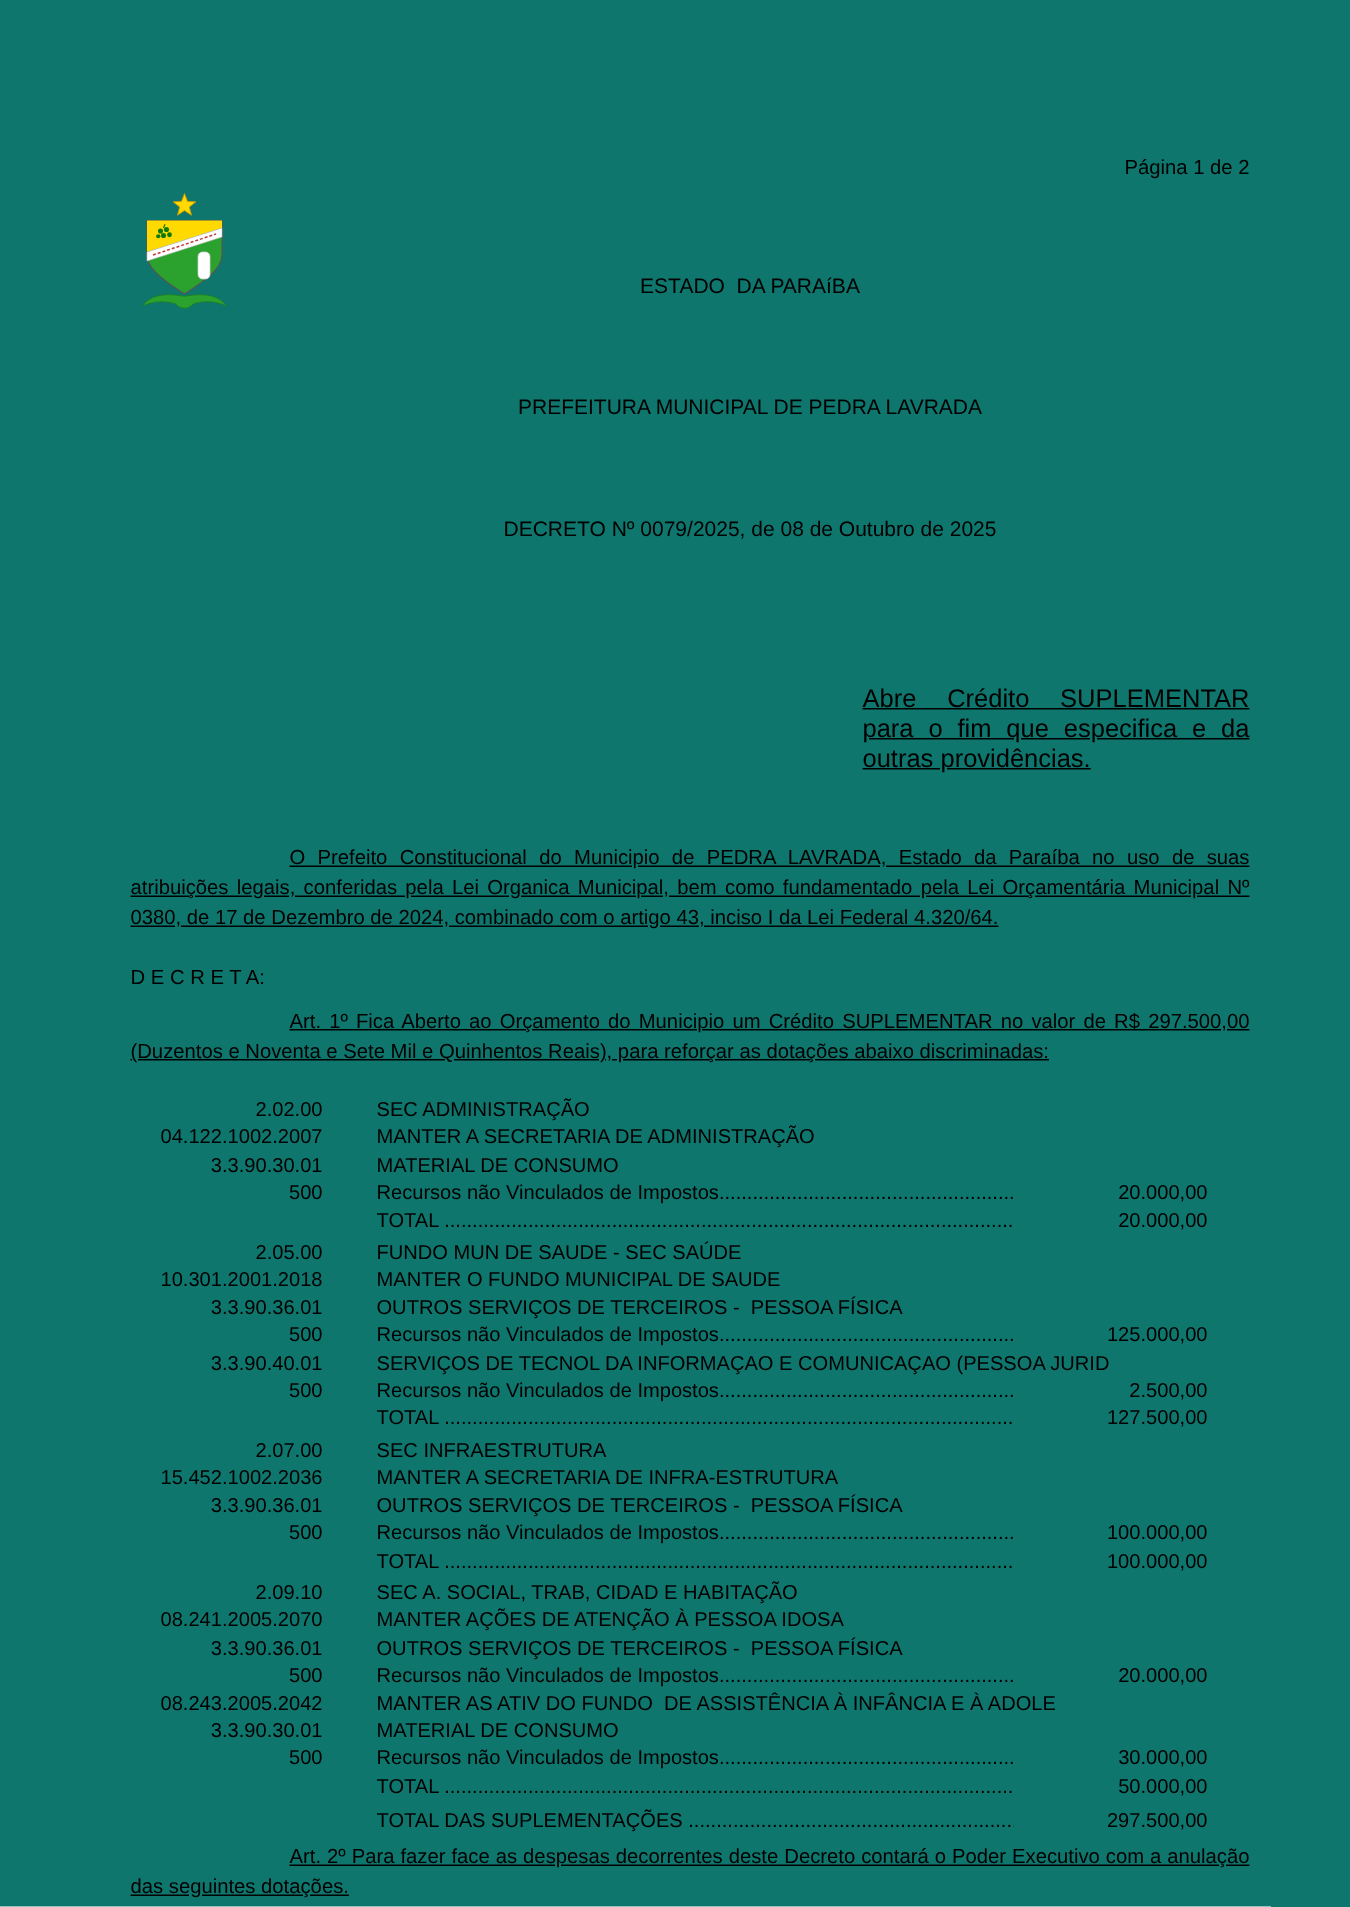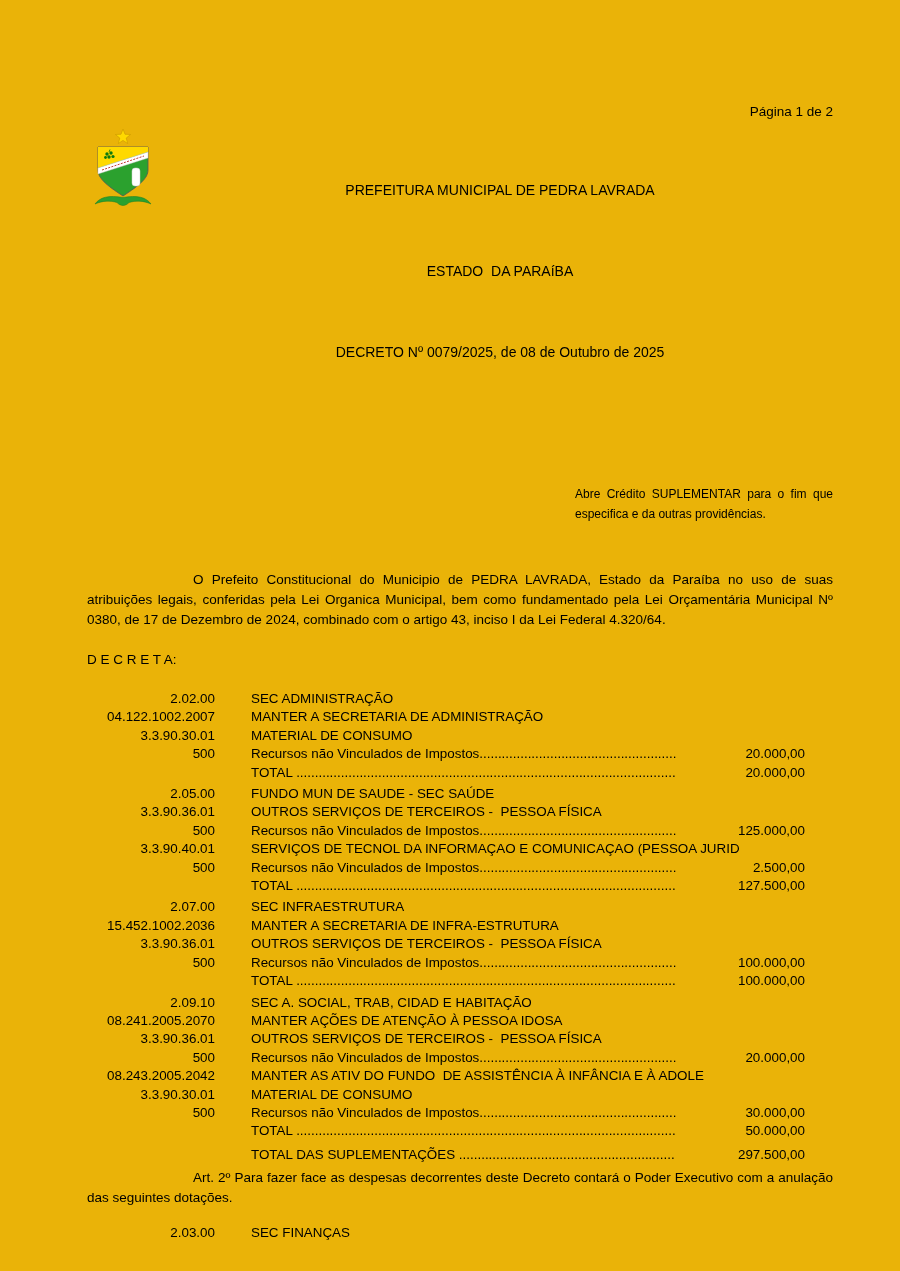--- a/index.html
+++ b/index.html
@@ -1,46 +1,47 @@
 <!DOCTYPE html>
 <html><head>
 <meta charset="utf-8">
 <style>
   html,body{margin:0;padding:0;background:#ffffff;}
   .page{
     position:relative;
     width:900px;height:1271px;
-    background:#eab308;
+    background:#0f766e;
     font-family:"Liberation Sans", sans-serif;
     color:#000;
     overflow:hidden;
   }
   .content{padding:0 67px 0 87px;}
   .page-num{
     margin-top:103px;
     text-align:right;
     font-size:13.5px;line-height:17px;
   }
   .header-block{position:relative;margin-top:3px;}
   .logo{position:absolute;left:7px;top:5px;}
   .header-lines{
     margin-left:80px;width:666px;
     text-align:center;
     font-size:14px;line-height:27px;
     white-space:pre;
   }
   .summary{
-    margin-top:64px;margin-left:488px;width:258px;
-    font-size:12px;line-height:20px;
+    margin-top:36px;margin-left:488px;width:258px;
+    font-size:17px;line-height:20px;
     text-align:justify;
+    text-decoration:underline;
   }
   .para{
     margin:0;
     font-size:13.5px;line-height:20px;
-    text-align:justify;text-indent:106px;
+    text-align:justify;text-indent:106px;text-decoration:underline;
   }
   .preamble{margin-top:46px;}
   .decreta{
     margin-top:20px;
     font-size:13.5px;line-height:20px;
   }
   .art1{margin-top:9px;}
   .art2{margin-top:4px;}
   .budget{width:718px;font-size:13.4px;margin-top:20px;}
   #table2{margin-top:16px;}
@@ -84,32 +85,33 @@
           <circle cx="19" cy="28.5" r="1.6"></circle>
           <circle cx="11.5" cy="29.5" r="1.4"></circle>
           <path d="M15,24 L16,21.5" stroke="#0E7A0E" stroke-width="0.8" fill="none"></path>
         </g>
 
         <rect x="38" y="40" width="8" height="18" rx="3" fill="#FFFFFF" stroke="#ccc" stroke-width="0.5"></rect>
 
         <path d="M1,76 C6,69 15,67 29,69.5 C43,67 52,69 57,76 C49,72.5 42,72.5 35,74.5 C31.5,78.5 26.5,78.5 23,74.5 C16,72.5 9,72.5 1,76 Z" fill="#2BA12E" stroke="#1d7d22" stroke-width="0.5"></path>
       </svg>
       <div class="header-lines">
+        <div>ESTADO  DA PARAíBA</div>
         <div>PREFEITURA MUNICIPAL DE PEDRA LAVRADA</div>
-        <div>ESTADO  DA PARAíBA</div>
         <div>DECRETO Nº 0079/2025, de 08 de Outubro de 2025</div>
       </div>
     </div>
 
     <div class="summary">Abre Crédito SUPLEMENTAR para o fim que especifica e da outras providências.</div>
 
     <p class="para preamble">O Prefeito Constitucional do Municipio de PEDRA LAVRADA, Estado da Paraíba no uso de suas atribuições legais, conferidas pela Lei Organica Municipal, bem como fundamentado pela Lei Orçamentária Municipal Nº 0380, de 17 de Dezembro de 2024, combinado com o artigo 43, inciso I da Lei Federal 4.320/64.</p>
 
     <div class="decreta">D E C R E T A:</div>
 
+    <p class="para art1">Art. 1º Fica Aberto ao Orçamento do Municipio um Crédito SUPLEMENTAR no valor de R$ 297.500,00 (Duzentos e Noventa e Sete Mil e Quinhentos Reais), para reforçar as dotações abaixo discriminadas:</p>
 
     <div class="budget" id="table1">
         <div class="budget-section">
           <div class="budget-row">
             <div class="code">2.02.00</div>
             <div class="desc"><span class="lbl">SEC ADMINISTRAÇÃO</span></div>
           </div>
           <div class="budget-row">
             <div class="code">04.122.1002.2007</div>
             <div class="desc"><span class="lbl">MANTER A SECRETARIA DE ADMINISTRAÇÃO</span></div>
@@ -126,20 +128,24 @@
           <div class="budget-row">
             <div class="code"></div>
             <div class="desc"><span class="lbl">TOTAL </span><span class="dots"></span></div>
             <div class="value">20.000,00</div>
           </div>
         </div>
         <div class="budget-section">
           <div class="budget-row">
             <div class="code">2.05.00</div>
             <div class="desc"><span class="lbl">FUNDO MUN DE SAUDE - SEC SAÚDE</span></div>
+          </div>
+          <div class="budget-row">
+            <div class="code">10.301.2001.2018</div>
+            <div class="desc"><span class="lbl">MANTER O FUNDO MUNICIPAL DE SAUDE</span></div>
           </div>
           <div class="budget-row">
             <div class="code">3.3.90.36.01</div>
             <div class="desc"><span class="lbl">OUTROS SERVIÇOS DE TERCEIROS -  PESSOA FÍSICA</span></div>
           </div>
           <div class="budget-row">
             <div class="code">500</div>
             <div class="desc"><span class="lbl">Recursos não Vinculados de Impostos</span><span class="dots"></span></div>
             <div class="value">125.000,00</div>
           </div>

